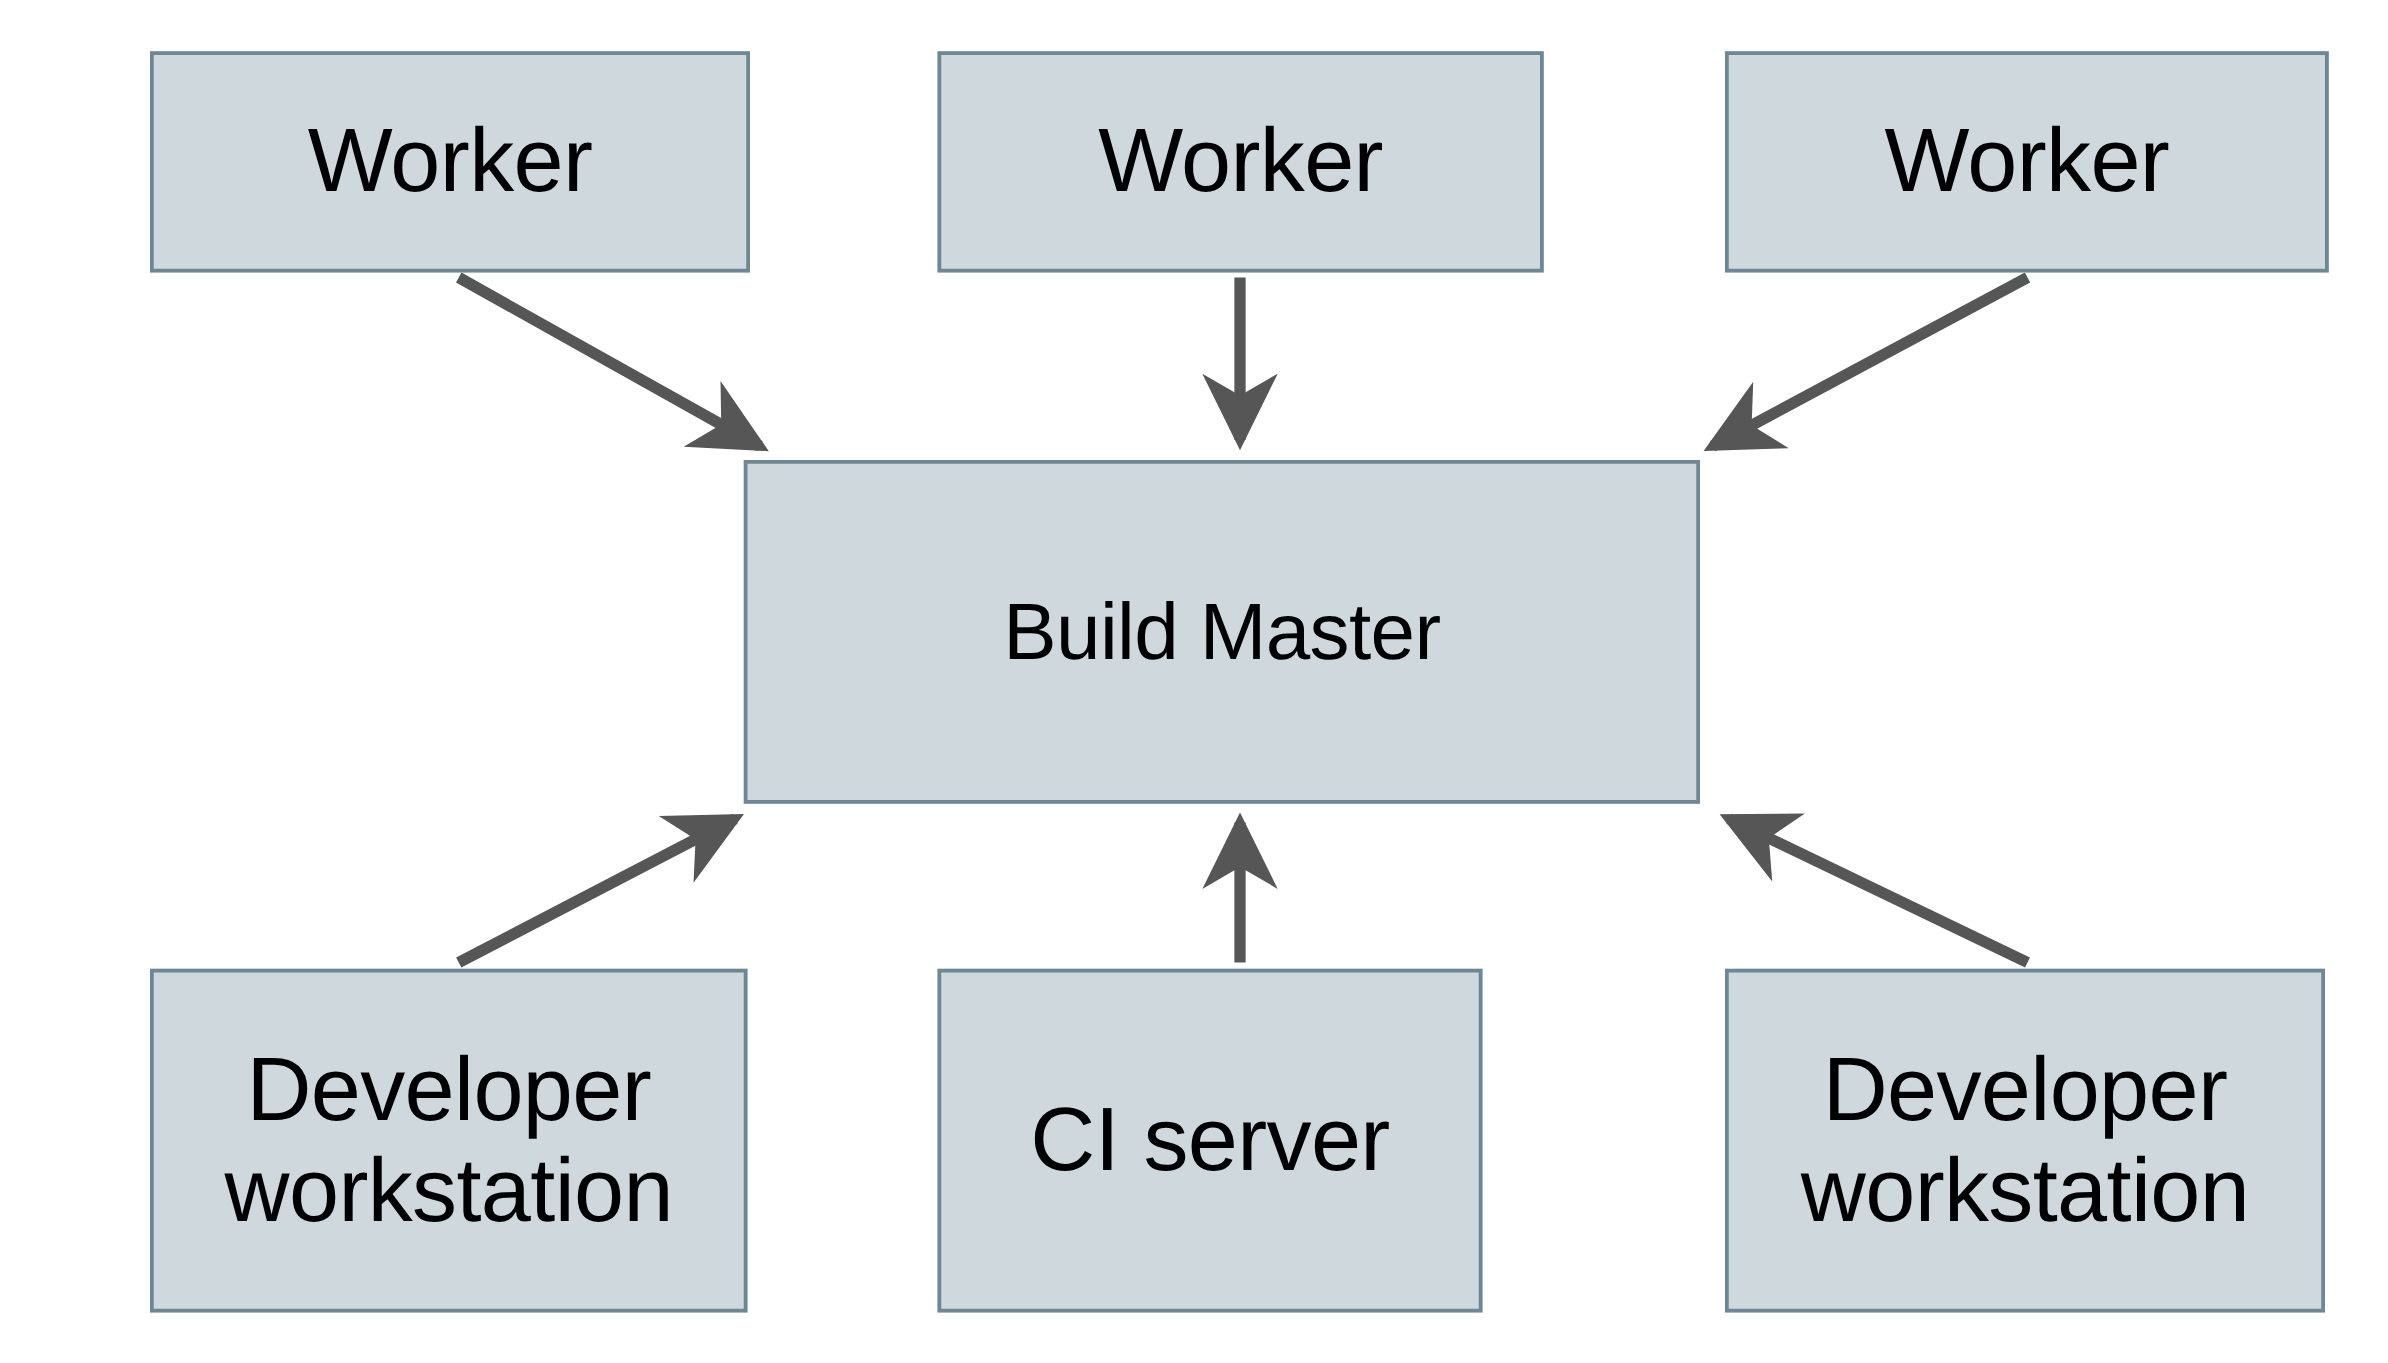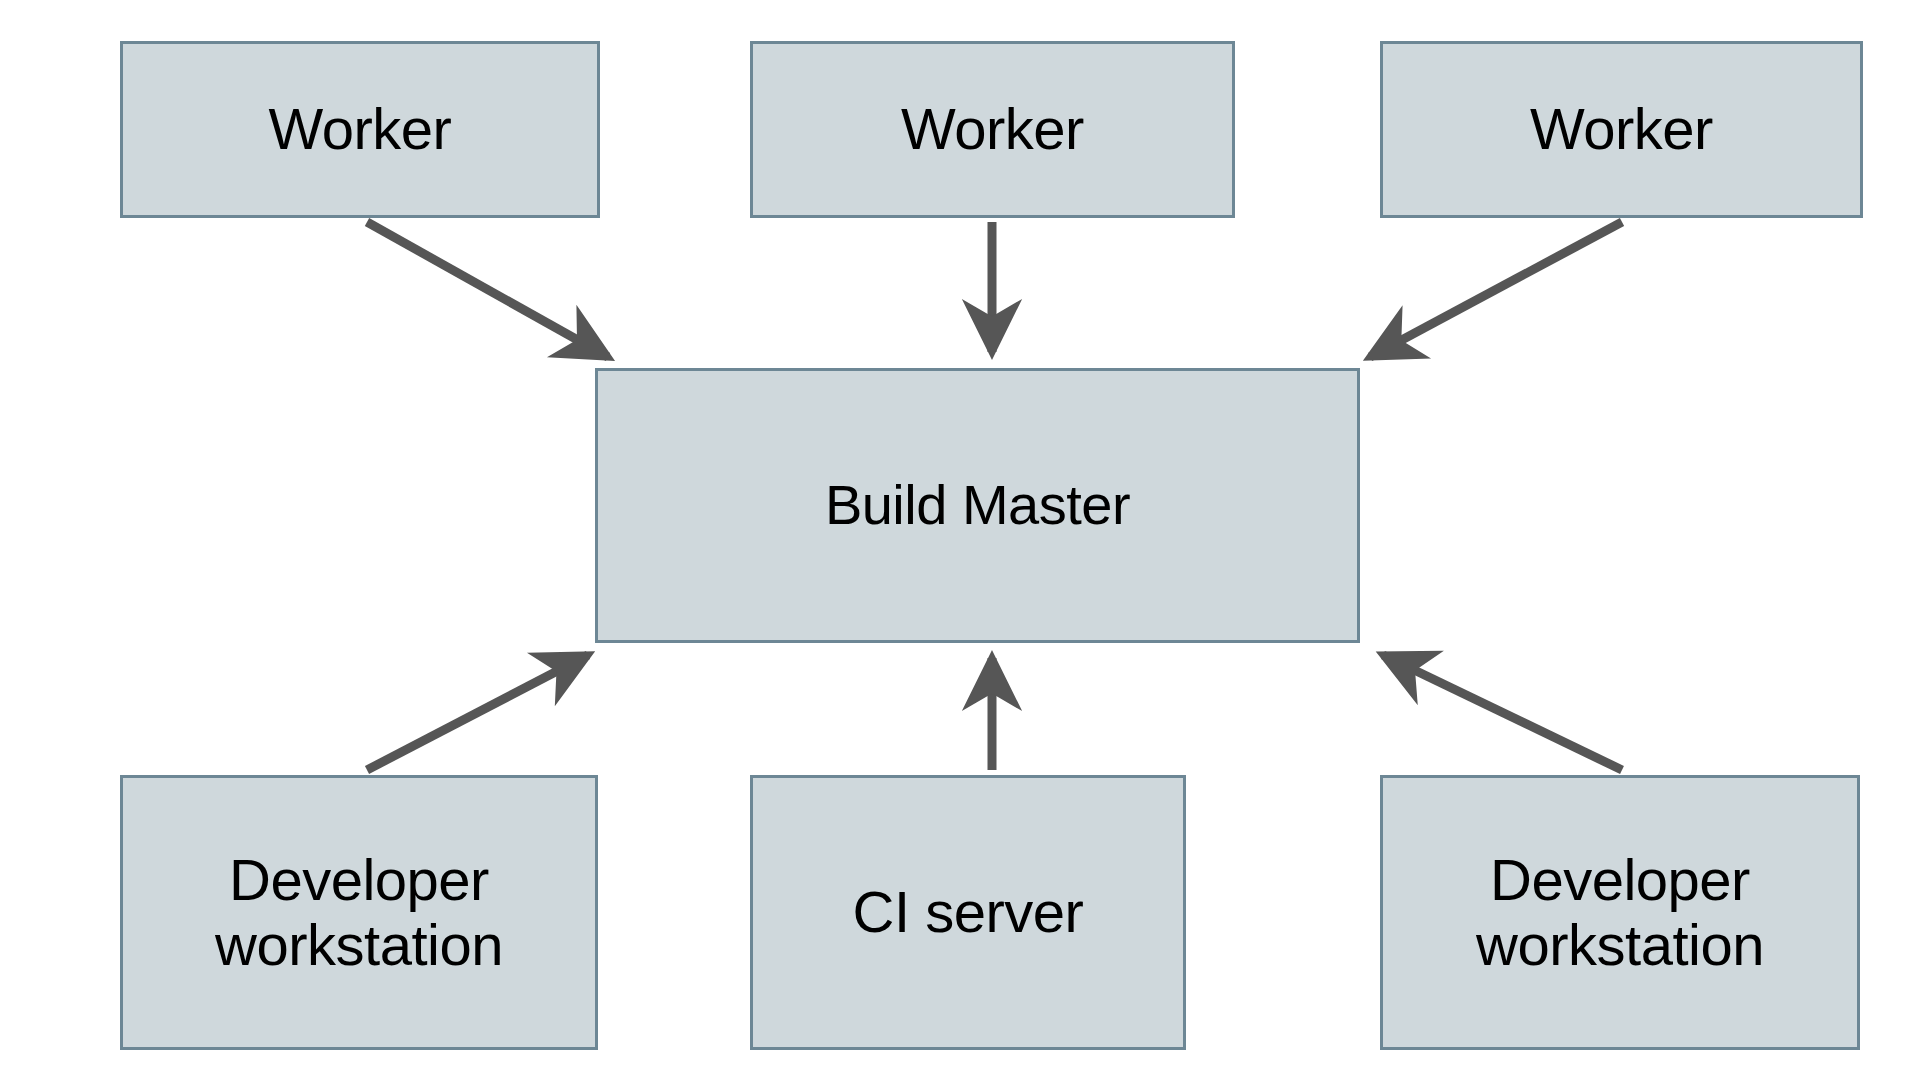--- a/index.html
+++ b/index.html
@@ -38,22 +38,22 @@
     z-index: 2;
   }
   .node-label {
     font-family: "Liberation Sans", sans-serif;
     color: #000000;
     font-weight: 400;
     line-height: 1.12;
     white-space: pre-line;
     letter-spacing: -0.5px;
   }
-  .size-lg .node-label { font-size: 58px; }
-  .size-md .node-label { font-size: 56px; }
+  .size-lg .node-label { font-size: 72px; }
+  .size-md .node-label { font-size: 64px; }
 
   
   #node-worker-1 { left: 120px; top: 41px;  width: 480px; height: 177px; }
   #node-worker-2 { left: 750px; top: 41px;  width: 485px; height: 177px; }
   #node-worker-3 { left: 1380px; top: 41px; width: 483px; height: 177px; }
 
   
   #node-build-master { left: 595px; top: 368px; width: 765px; height: 275px; }
 
   

